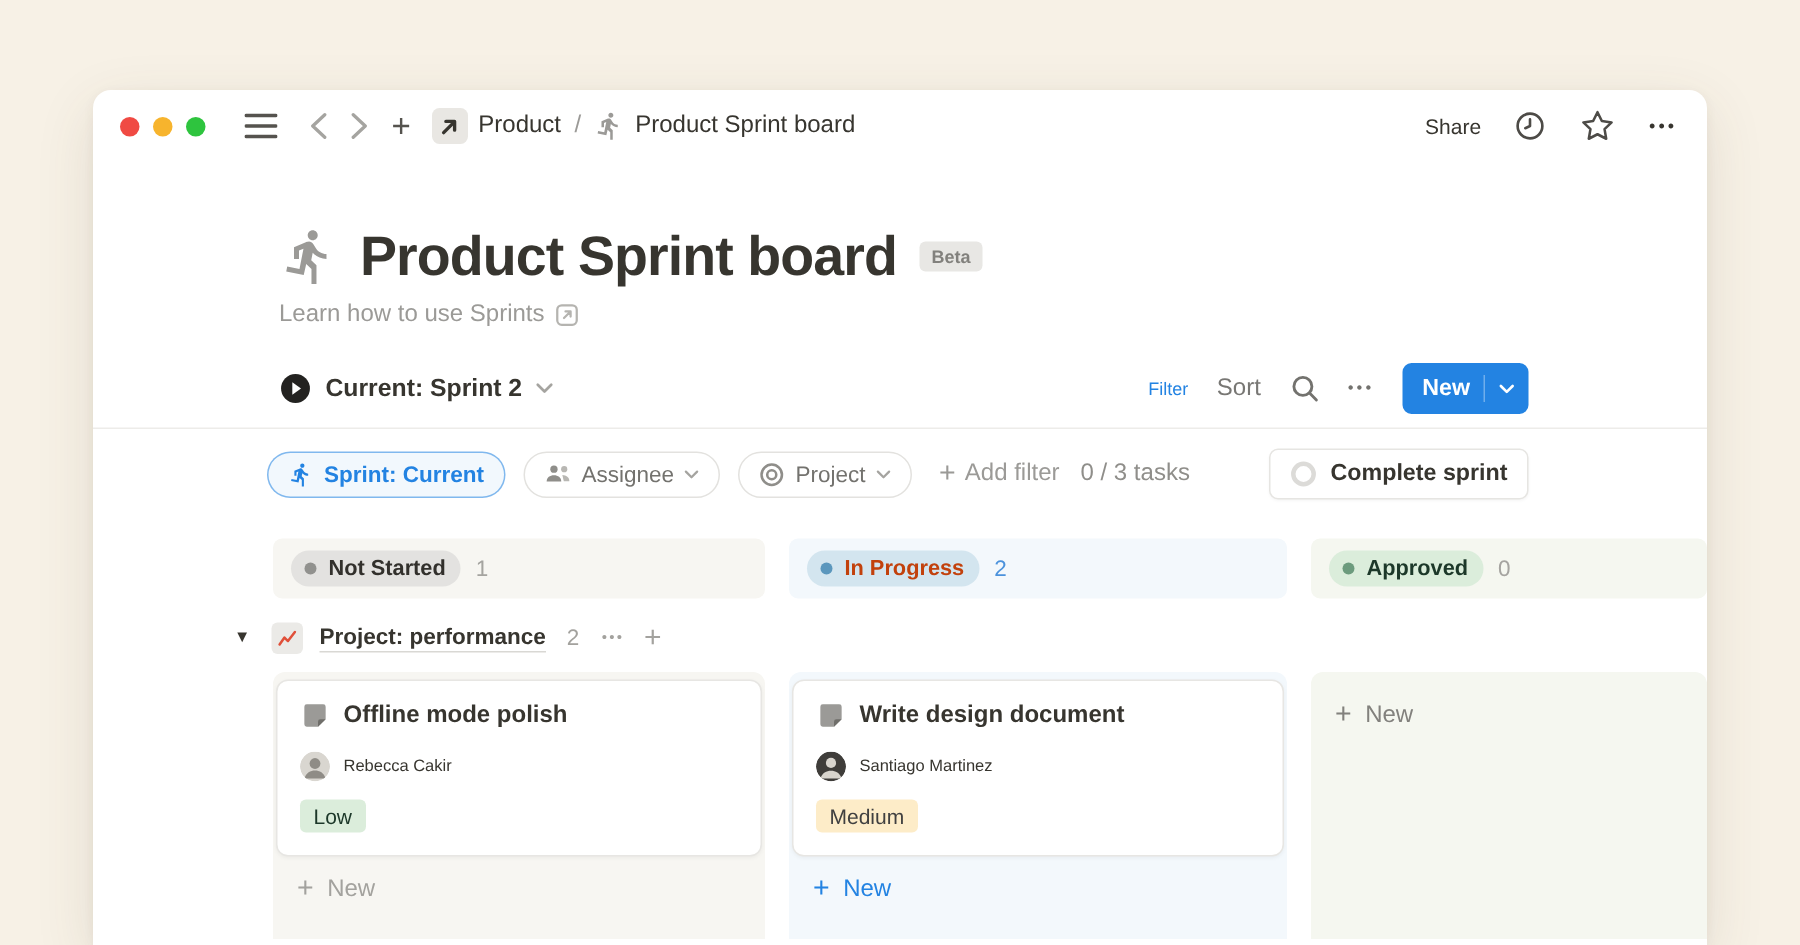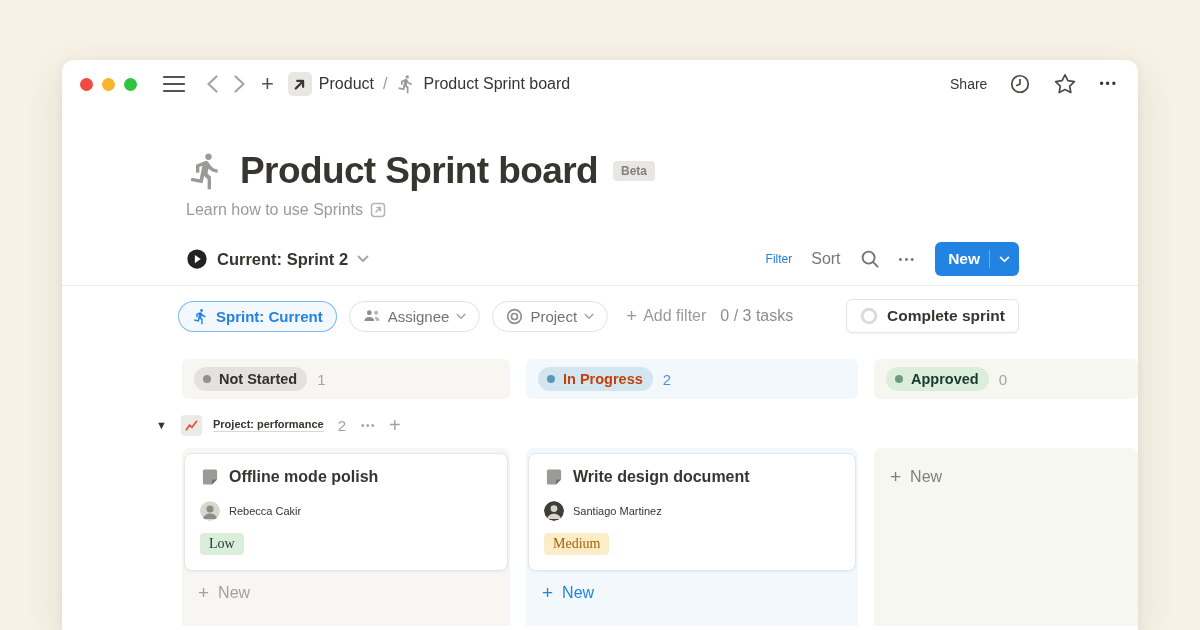--- a/index.html
+++ b/index.html
@@ -76,35 +76,35 @@
   .pill .dot { width:8px; height:8px; border-radius:50%; }
   .pill.gray { background:#e3e2e0; color:#32302c; } .pill.gray .dot { background:#91918e; }
   .pill.blue { background:#d3e5ef; color:#c2410c; } .pill.blue .dot { background:#5b97bd; }
   .pill.green { background:#dbeddb; color:#1c3829; } .pill.green .dot { background:#6c9b7d; }
   .count { font-size:15px; color:#a5a4a0; }
   .count.blue { color:#4b92dc; }
   
   .group-row { display:flex; align-items:center; margin:13px 0 10px -26px; height:26px; gap:11px; }
   .tri { font-size:11px; color:#37352f; cursor:pointer; width:14px; }
   .chart-ic { width:21px; height:21px; background:#ebeae7; border-radius:4px; display:flex; align-items:center; justify-content:center; }
-  .group-title { font-size:11px; font-weight:700; color:#37352f; border-bottom:1.5px solid #d9d8d4; padding-bottom:1px; cursor:pointer; }
+  .group-title { font-size:15px; font-weight:700; color:#37352f; border-bottom:1.5px solid #d9d8d4; padding-bottom:1px; cursor:pointer; }
   .group-count { font-size:15px; color:#a3a29e; margin-left:3px; }
   .group-dots { font-size:10px; letter-spacing:1.5px; color:#a3a29e; cursor:pointer; margin-left:4px; }
   .group-plus { font-size:20px; color:#a3a29e; cursor:pointer; margin-left:2px; }
   
   .strips { display:flex; gap:16px; align-items:stretch; height:178px; }
   .strip { border-radius:8px 8px 0 0; padding:5px 2px 0 2px; }
   .card { background:#fff; border:1px solid #e7e6e3; border-radius:8px; box-shadow:0 1px 3px rgba(15,15,15,0.05);
           padding:13px 15px 15px 15px; cursor:pointer; }
   .card-title { display:flex; align-items:center; gap:9px; font-size:16px; font-weight:700; color:#37352f; }
   .card-assignee { display:flex; align-items:center; gap:9px; margin-top:14px; font-size:11px; color:#37352f; }
   .avatar { width:20px; height:20px; border-radius:50%; overflow:hidden; flex:none; }
-  .tag { display:inline-block; margin-top:12px; padding:3px 9px; border-radius:4px; font-size:14px;font-family:Liberation Serif, serif; }
+  .tag { display:inline-block; margin-top:12px; padding:3px 9px; border-radius:4px; font-size:14px; }
   .tag.low { background:#dbeddb; color:#1c3829; }
-  .tag.medium { background:#fdecc8; color:#a16207; }
+  .tag.medium { background:#fdecc8; color:#404040; }
   .newrow { display:flex; align-items:center; gap:9px; padding:11px 0 0 14px; font-size:16px; cursor:pointer; }
   .newrow.gray { color:#a3a29e; } .newrow.blue { color:#2383e2; } .newrow.topgray { color:#82817d; padding-top:13px; }
   .pf2 { font-size:19px; }
   svg { display:block; }
 </style>
 </head>
 <body>
 
 <div class="window">
 

